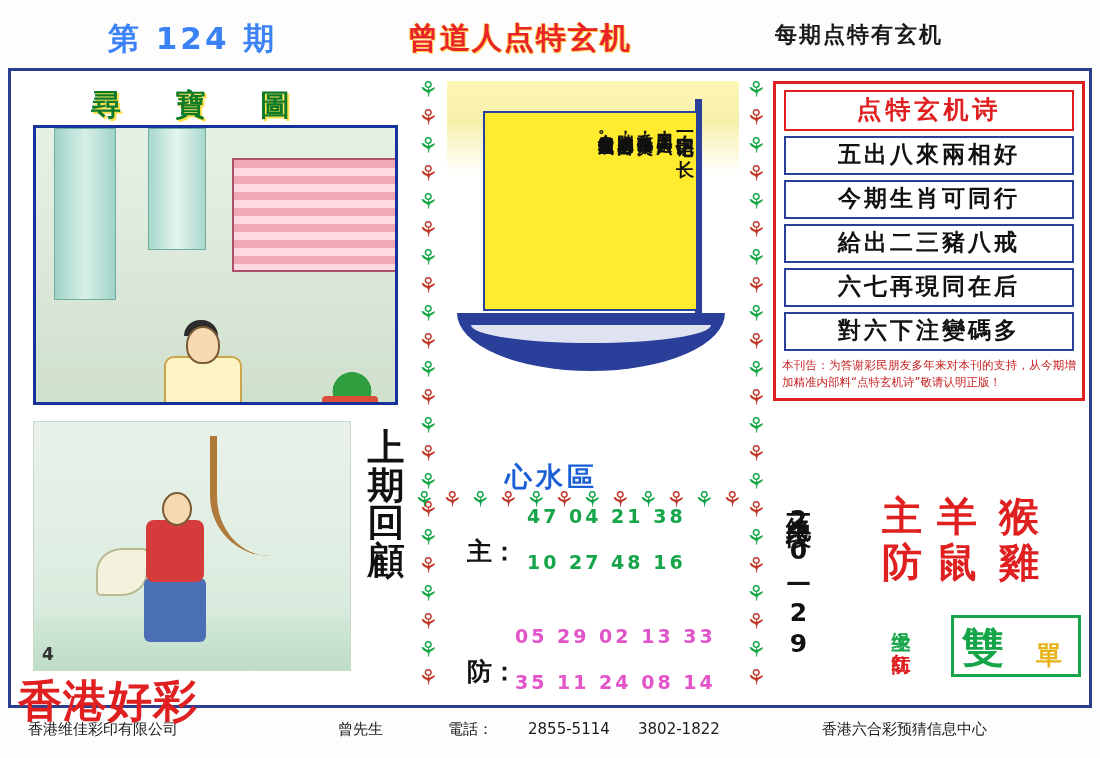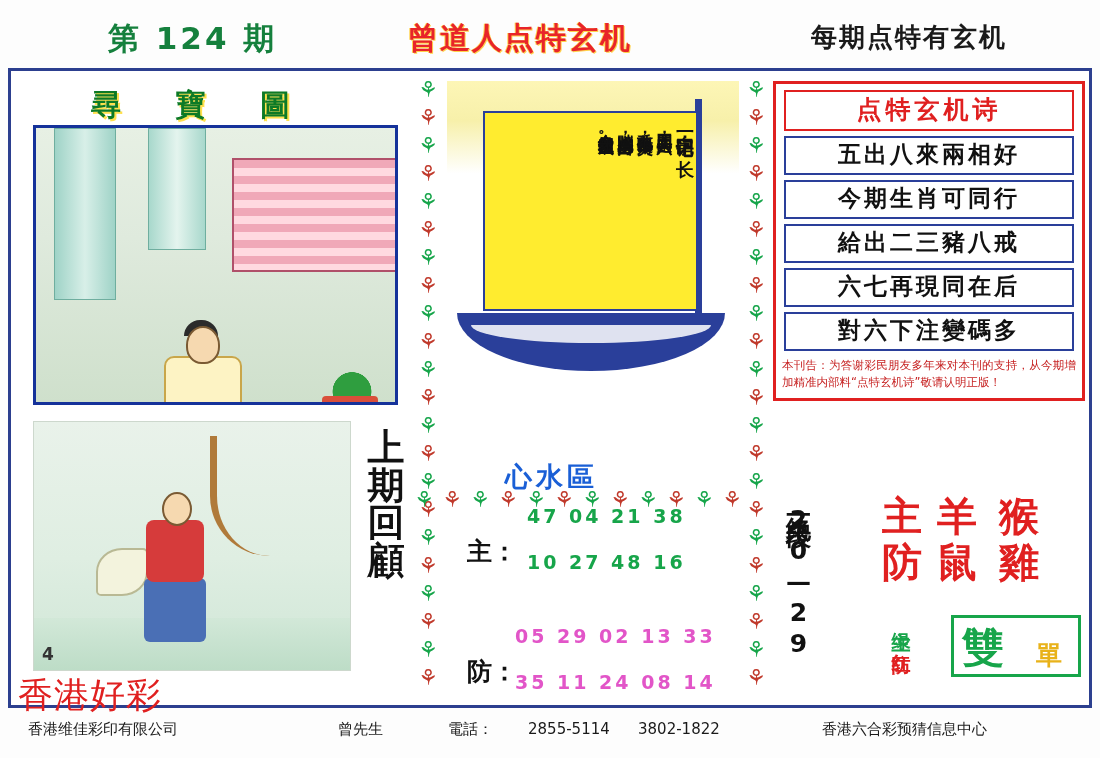--- a/index.html
+++ b/index.html
@@ -23,42 +23,41 @@
     position: absolute;
     left: 0; top: 0;
     width: 1100px; height: 68px;
   }
   .issue-no {
     position: absolute;
     left: 108px; top: 18px;
     font-family: "DejaVu Sans", sans-serif;
     font-size: 31px;
     font-weight: bold;
-    color: #15803d;
+    color: #3b82f6;
     letter-spacing: 3px;
   }
   .header-title {
     position: absolute;
     left: 408px; top: 18px;
     font-family: "DejaVu Sans", sans-serif;
     font-size: 30px;
     font-weight: bold;
     color: #e8242a;
     letter-spacing: 2px;
     text-shadow: 1px 1px 0 #ffd34d, -1px 0 0 #ffd34d;
   }
   .header-sub {
     position: absolute;
     left: 775px; top: 20px;
     font-family: Liberation Serif, serif;
-    font-size: 26px;
+    font-size: 22px;
     font-weight: bold;
     color: #1a1a1a;
     letter-spacing: 2px;
-    margin-left: 36px;
   }
 
   
   .frame {
     position: absolute;
     left: 8px; top: 68px;
     width: 1084px; height: 640px;
     border: 3px solid #2c3f8f;
     background: #ffffff;
     box-sizing: border-box;
@@ -365,22 +364,22 @@
     font-size: 26px;
     font-weight: bold;
     color: #e8b21a;
   }
 
   
   .wm-left {
     position: absolute;
     left: 18px; top: 672px;
     font-family: "DejaVu Sans", sans-serif;
-    font-size: 35px;
-    font-weight: normal;
+    font-size: 44px;
+    font-weight: bold;
     color: #e02020;
     letter-spacing: 1px;
     z-index: 30;
   }
   .wm-center {
     position: absolute;
     left: 352px; top: 660px;
     font-family: "DejaVu Sans", sans-serif;
     font-size: 50px;
     font-weight: bold;

